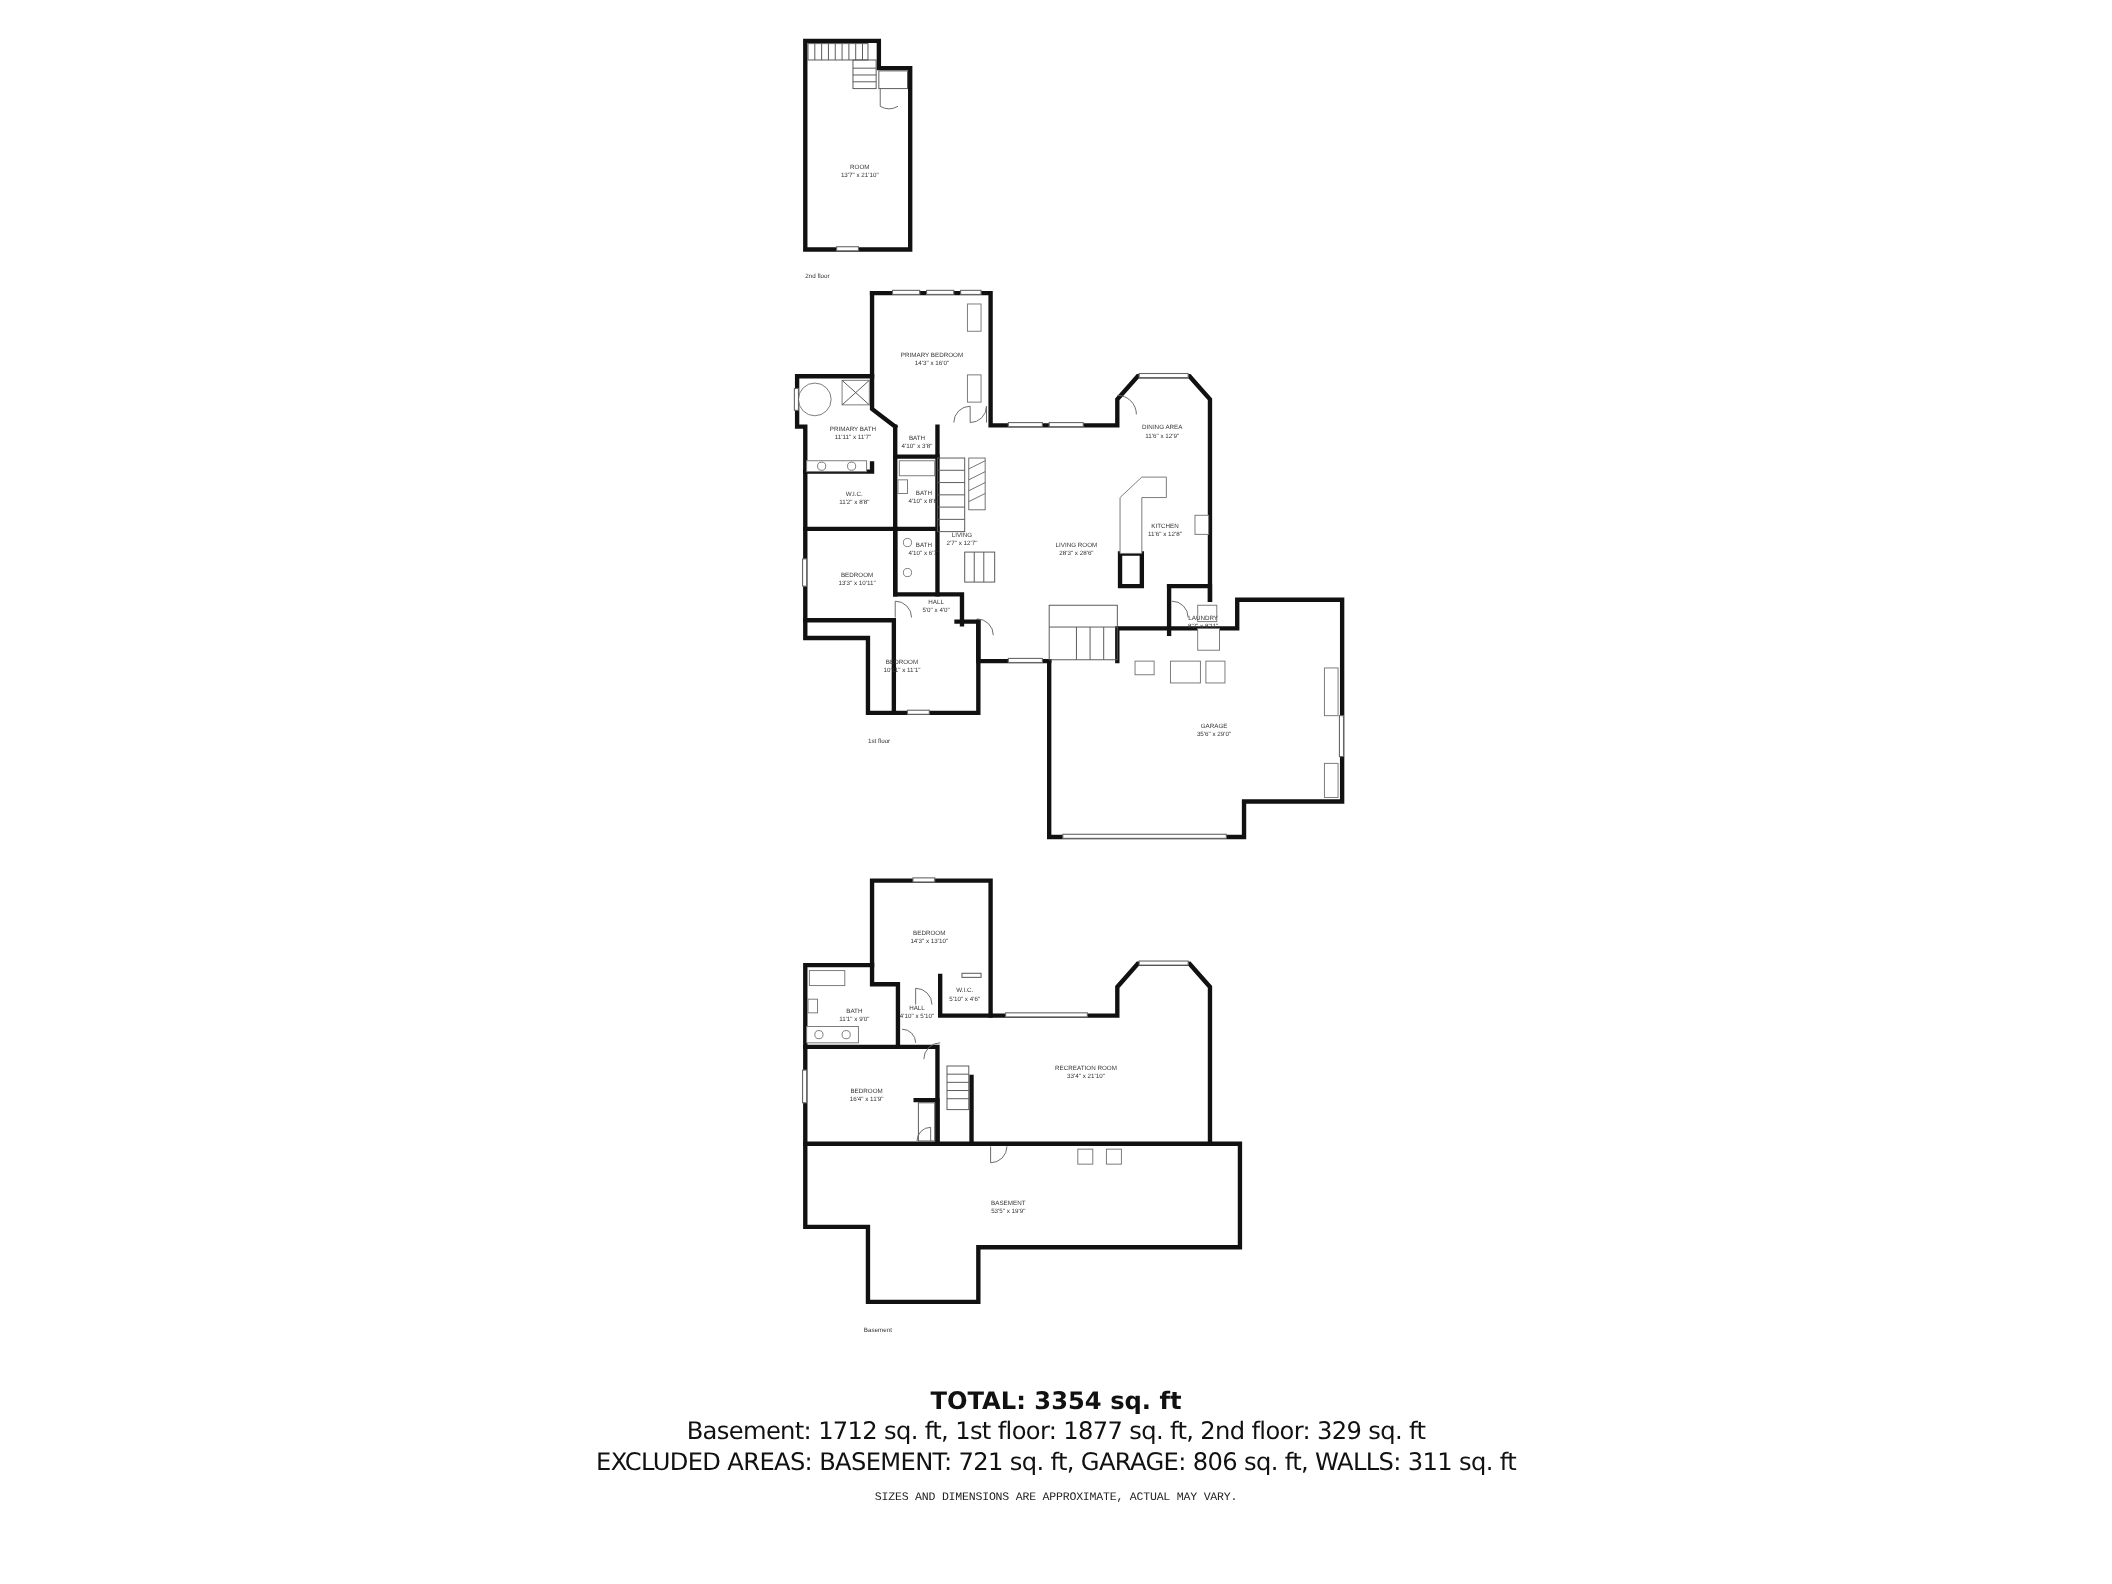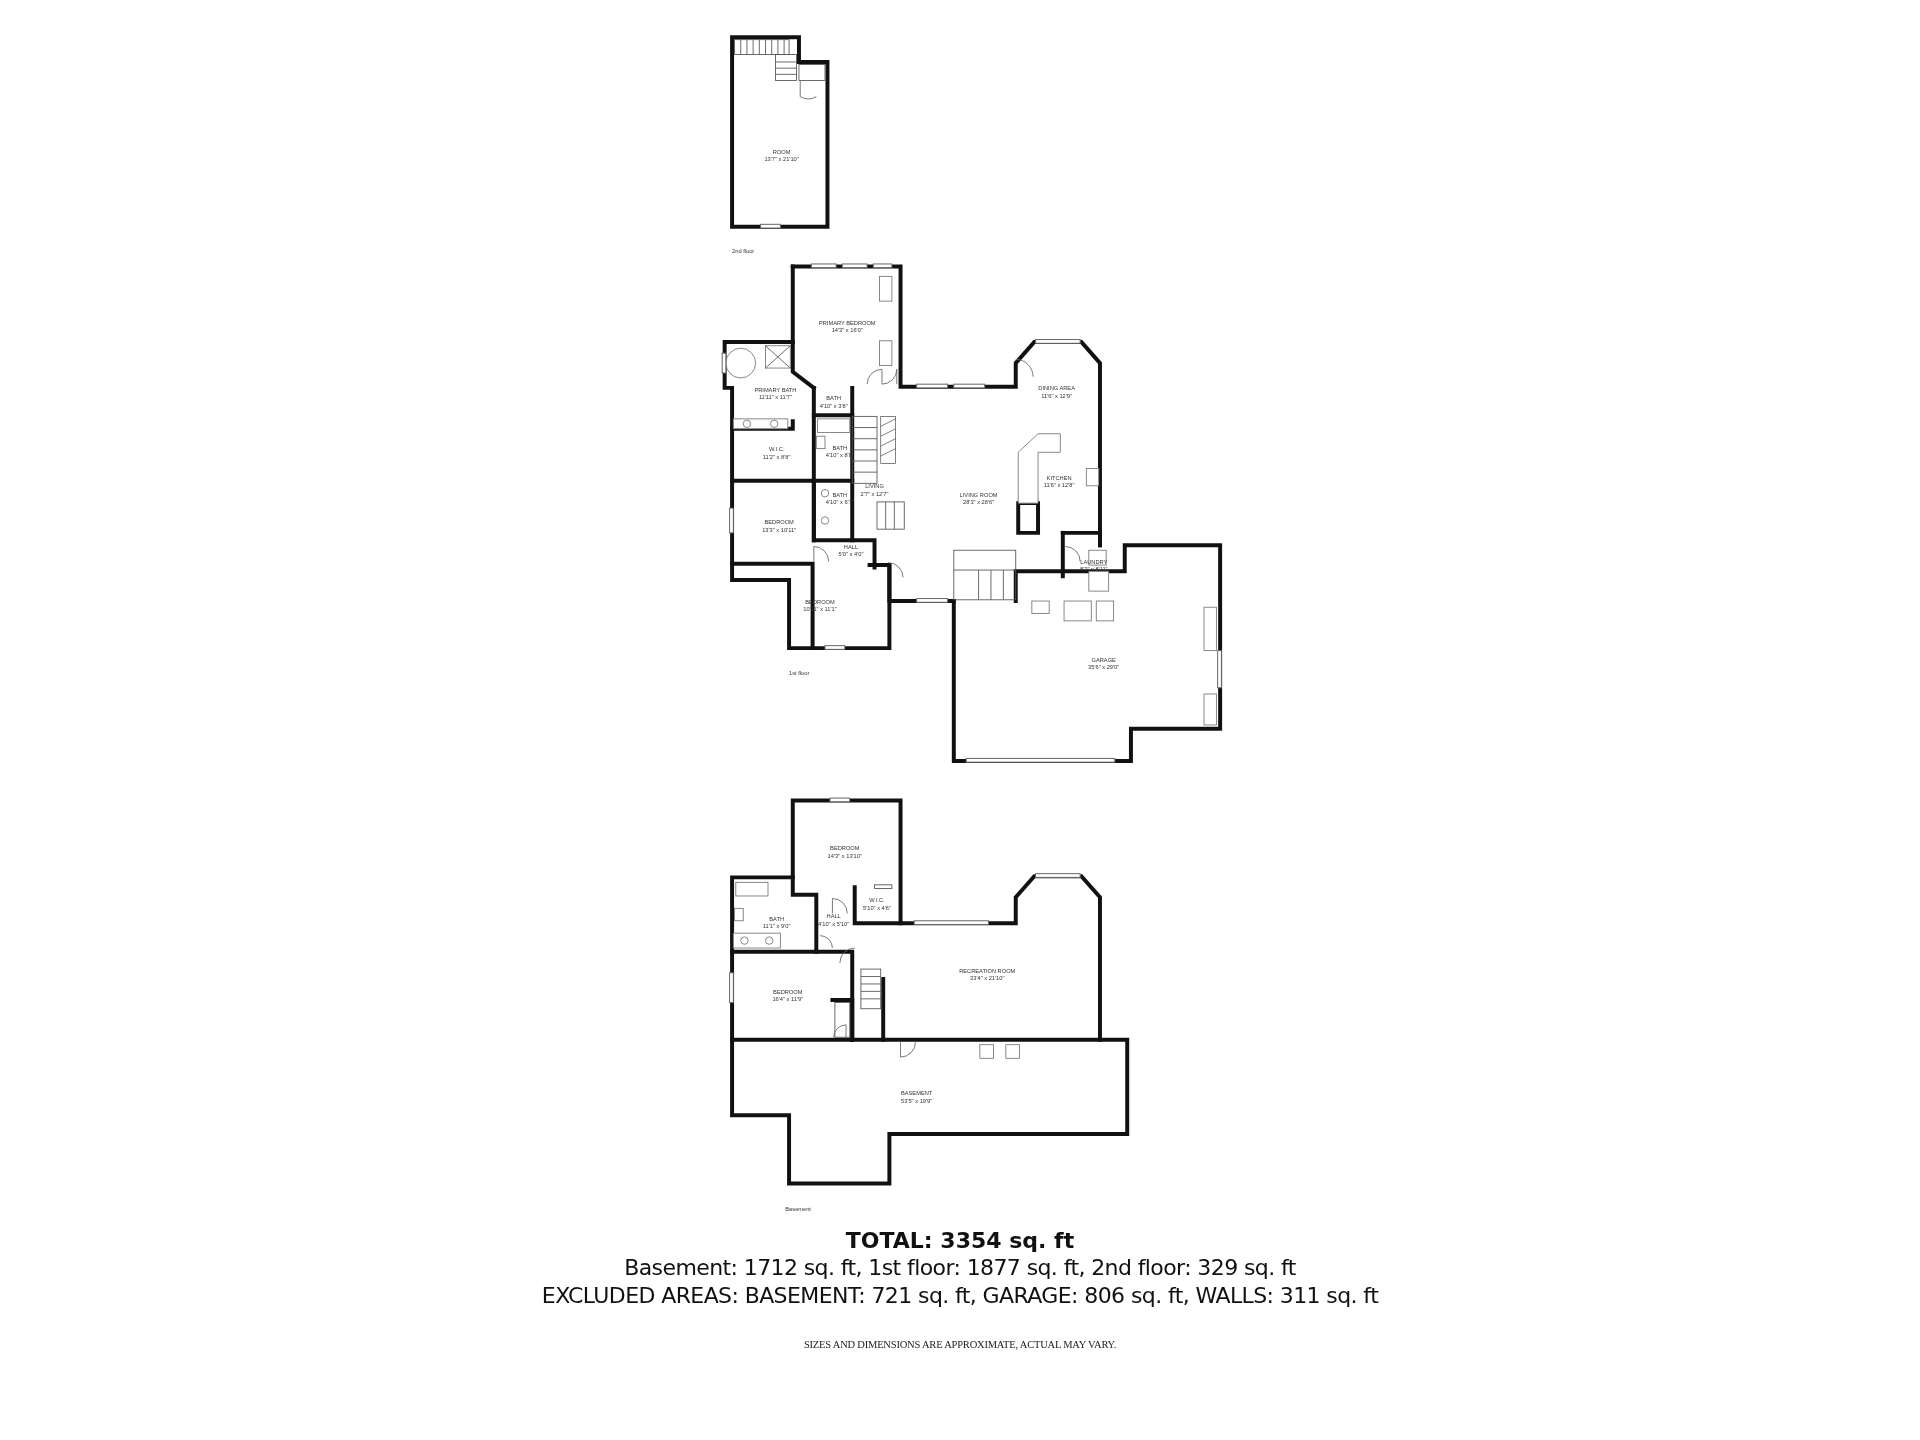--- a/index.html
+++ b/index.html
@@ -6,24 +6,24 @@
   body { width: 1920px; height: 1440px; overflow: hidden; position: relative; font-family: "Liberation Sans", "DejaVu Sans", sans-serif; color: #111; }
   #plan { position: absolute; left: 0; top: 0; width: 1920px; height: 1440px; }
   .wall { fill: none; stroke: #111; stroke-width: 3.2; stroke-linejoin: miter; stroke-linecap: square; }
   .thin { fill: none; stroke: #555; stroke-width: 0.7; }
   .win { fill: #fff; stroke: #666; stroke-width: 0.8; }
   .door { fill: none; stroke: #666; stroke-width: 0.7; }
   .fix { fill: #fff; stroke: #777; stroke-width: 0.7; }
   .hatch { fill: none; stroke: #555; stroke-width: 0.6; }
   .rlabel { font-family: "Liberation Sans", sans-serif; font-size: 4.6px; fill: #333; text-anchor: middle; }
   .flabel { font-family: "Liberation Sans", sans-serif; font-size: 4.6px; fill: #333; }
-  #footer { position: absolute; left: 0; width: 1920px; top: 1228px; text-align: center; }
+  #footer { position: absolute; left: 0; width: 1920px; top: 1262px; text-align: center; }
   .total { font-family: "DejaVu Sans", sans-serif; font-weight: bold; font-size: 22px; line-height: 26px; color: #111; }
   .line2, .line3 { font-family: "DejaVu Sans", sans-serif; font-size: 22px; line-height: 28px; color: #111; letter-spacing: -0.6px; }
-  .disclaimer { font-family: Liberation Serif, serif; font-size: 10.5px; color: #222; margin-top: 29px; letter-spacing: -0.2px; }
+  .disclaimer { font-family: Liberation Mono, monospace; font-size: 10.5px; color: #222; margin-top: 12px; letter-spacing: -0.2px; }
 </style>
 </head>
 <body>
 
 <svg id="plan" viewBox="0 0 1550 1162" preserveAspectRatio="none" xmlns="http://www.w3.org/2000/svg">
 
   <g>
     <path class="wall" d="M591,30 L645,30 L645,50 L668,50 L668,183 L591,183 Z"></path>
 
     <g>

